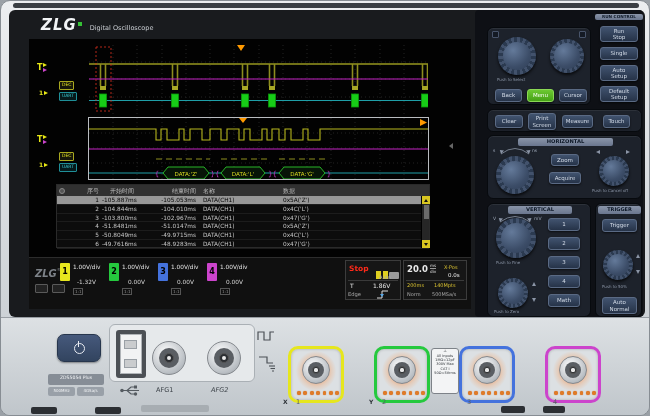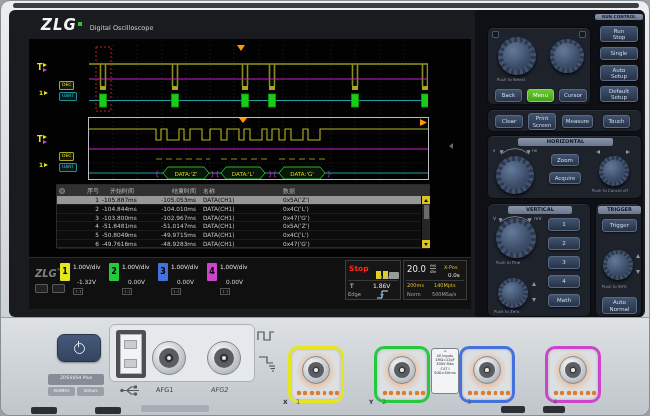--- a/index.html
+++ b/index.html
@@ -334,21 +334,21 @@
         <div class="a whitetxt" style="left:4px;top:21px;font-size:6px;">T</div>
         <div class="a dimtxt" style="left:2px;top:30px;">Edge</div>
         <div class="a whitetxt" style="left:27px;top:21px;font-size:6px;">1.86V</div>
         <svg class="a" style="left:30px;top:28px;" width="14" height="11">
           <path d="M1,9 H6 V2 H12" fill="none" stroke="#dcdcdc" stroke-width="1"></path>
           <polygon points="4,5 8,5 6,8" fill="#58a8e8"></polygon>
         </svg>
       </div>
 
       <div class="a sbox" style="left:374px;top:2px;width:64px;height:40px;">
-        <div class="a whitetxt" style="left:3px;top:3px;font-size:8.5px;font-weight:normal;">20.0</div>
+        <div class="a whitetxt" style="left:3px;top:3px;font-size:8.5px;font-weight:bold;">20.0</div>
         <div class="a" style="left:26px;top:2px;text-align:center;color:#ddd;font-size:4.2px;line-height:1.2;">
           <div>ms</div>
             <div style="border-top:1px solid #999;">div</div>
         </div>
         <div class="a yeltxt" style="left:40px;top:3px;font-size:5px;">X-Pos</div>
         <div class="a whitetxt" style="left:44px;top:11px;font-size:5.5px;">0.0s</div>
         <div class="a" style="left:2px;top:19px;right:2px;border-top:1px solid #3a3a3a;"></div>
         <div class="a yeltxt" style="left:3px;top:21px;font-size:5px;">200ms</div>
         <div class="a yeltxt" style="left:30px;top:21px;font-size:5px;">140Mpts</div>
         <div class="a dimtxt" style="left:3px;top:30px;font-size:5px;">Norm</div>

